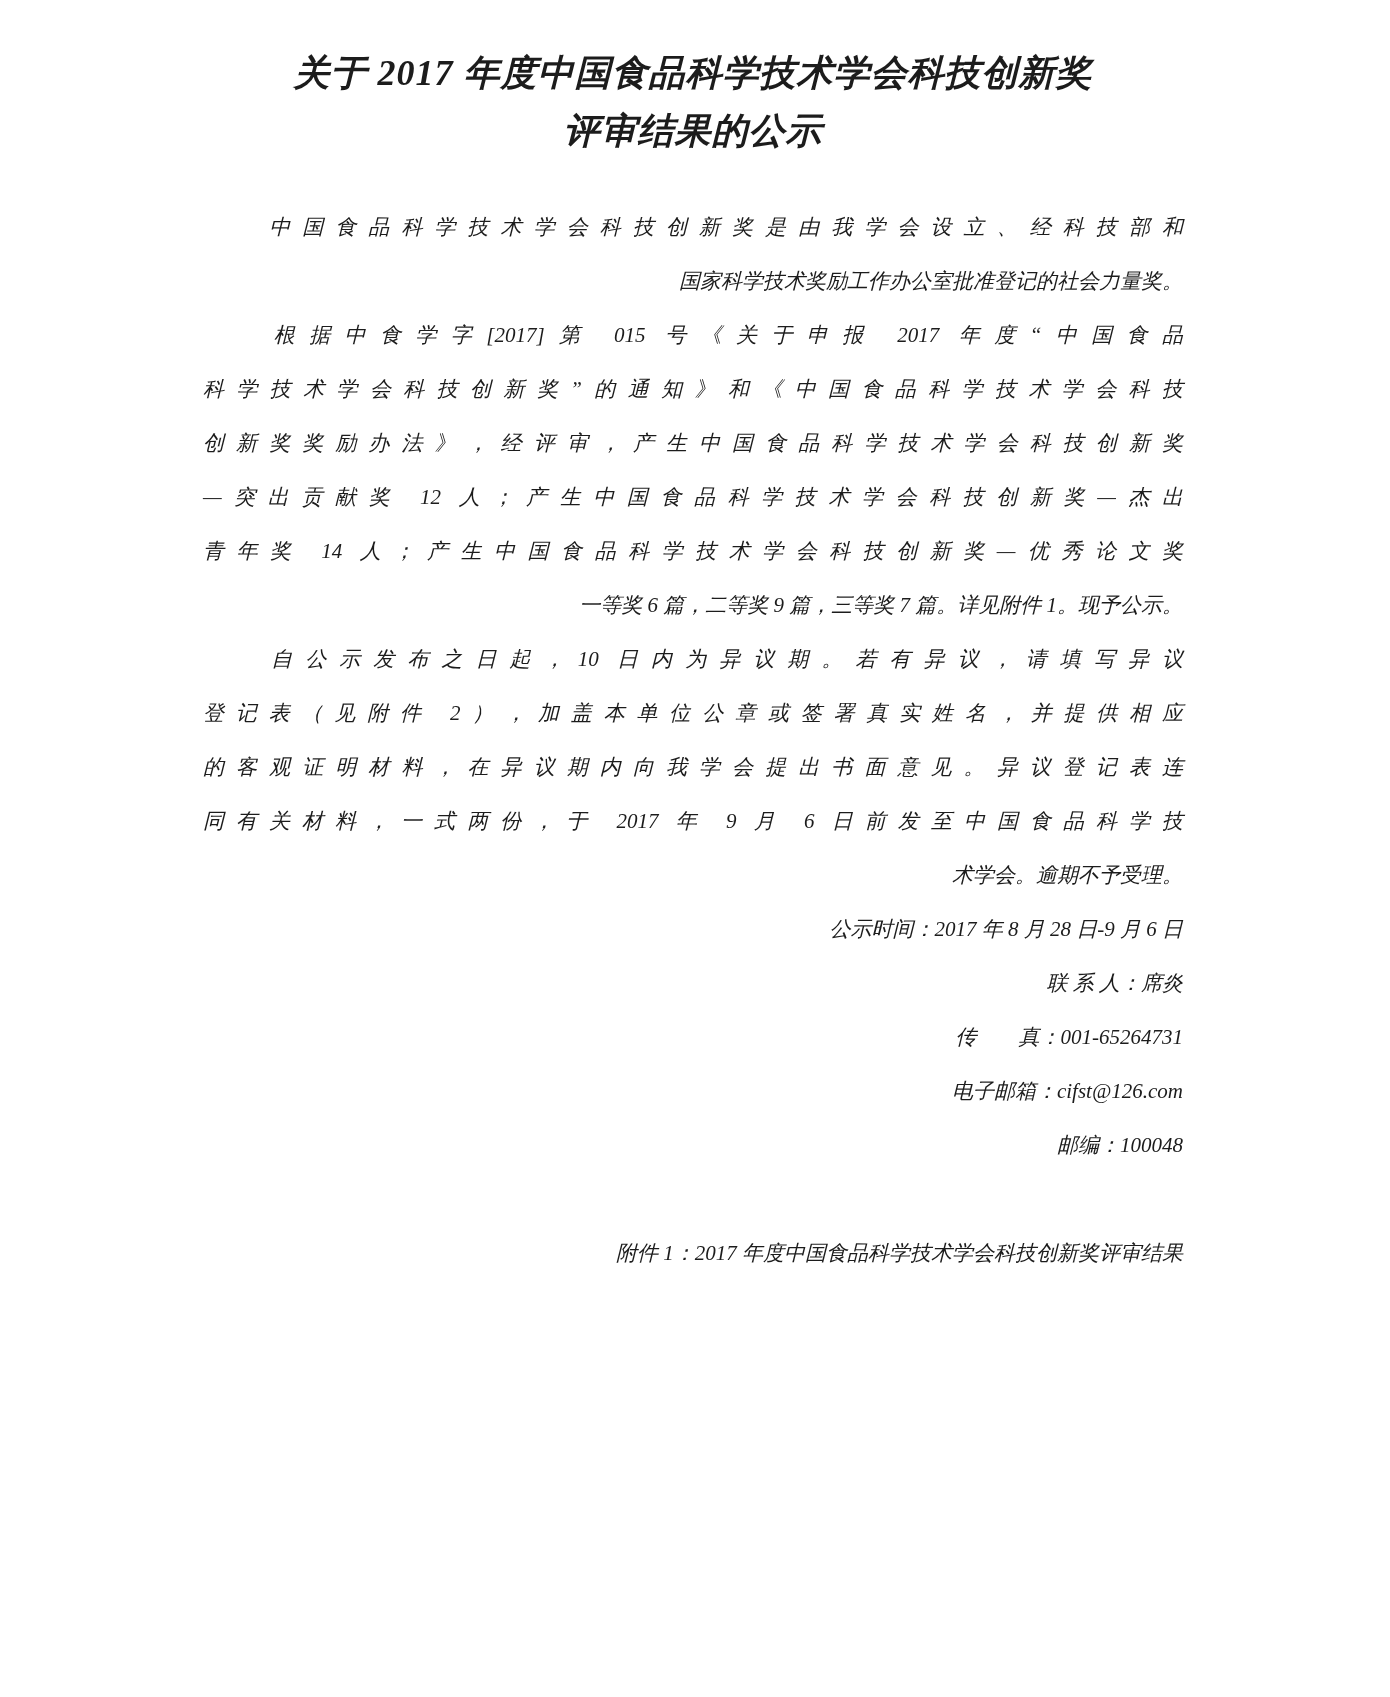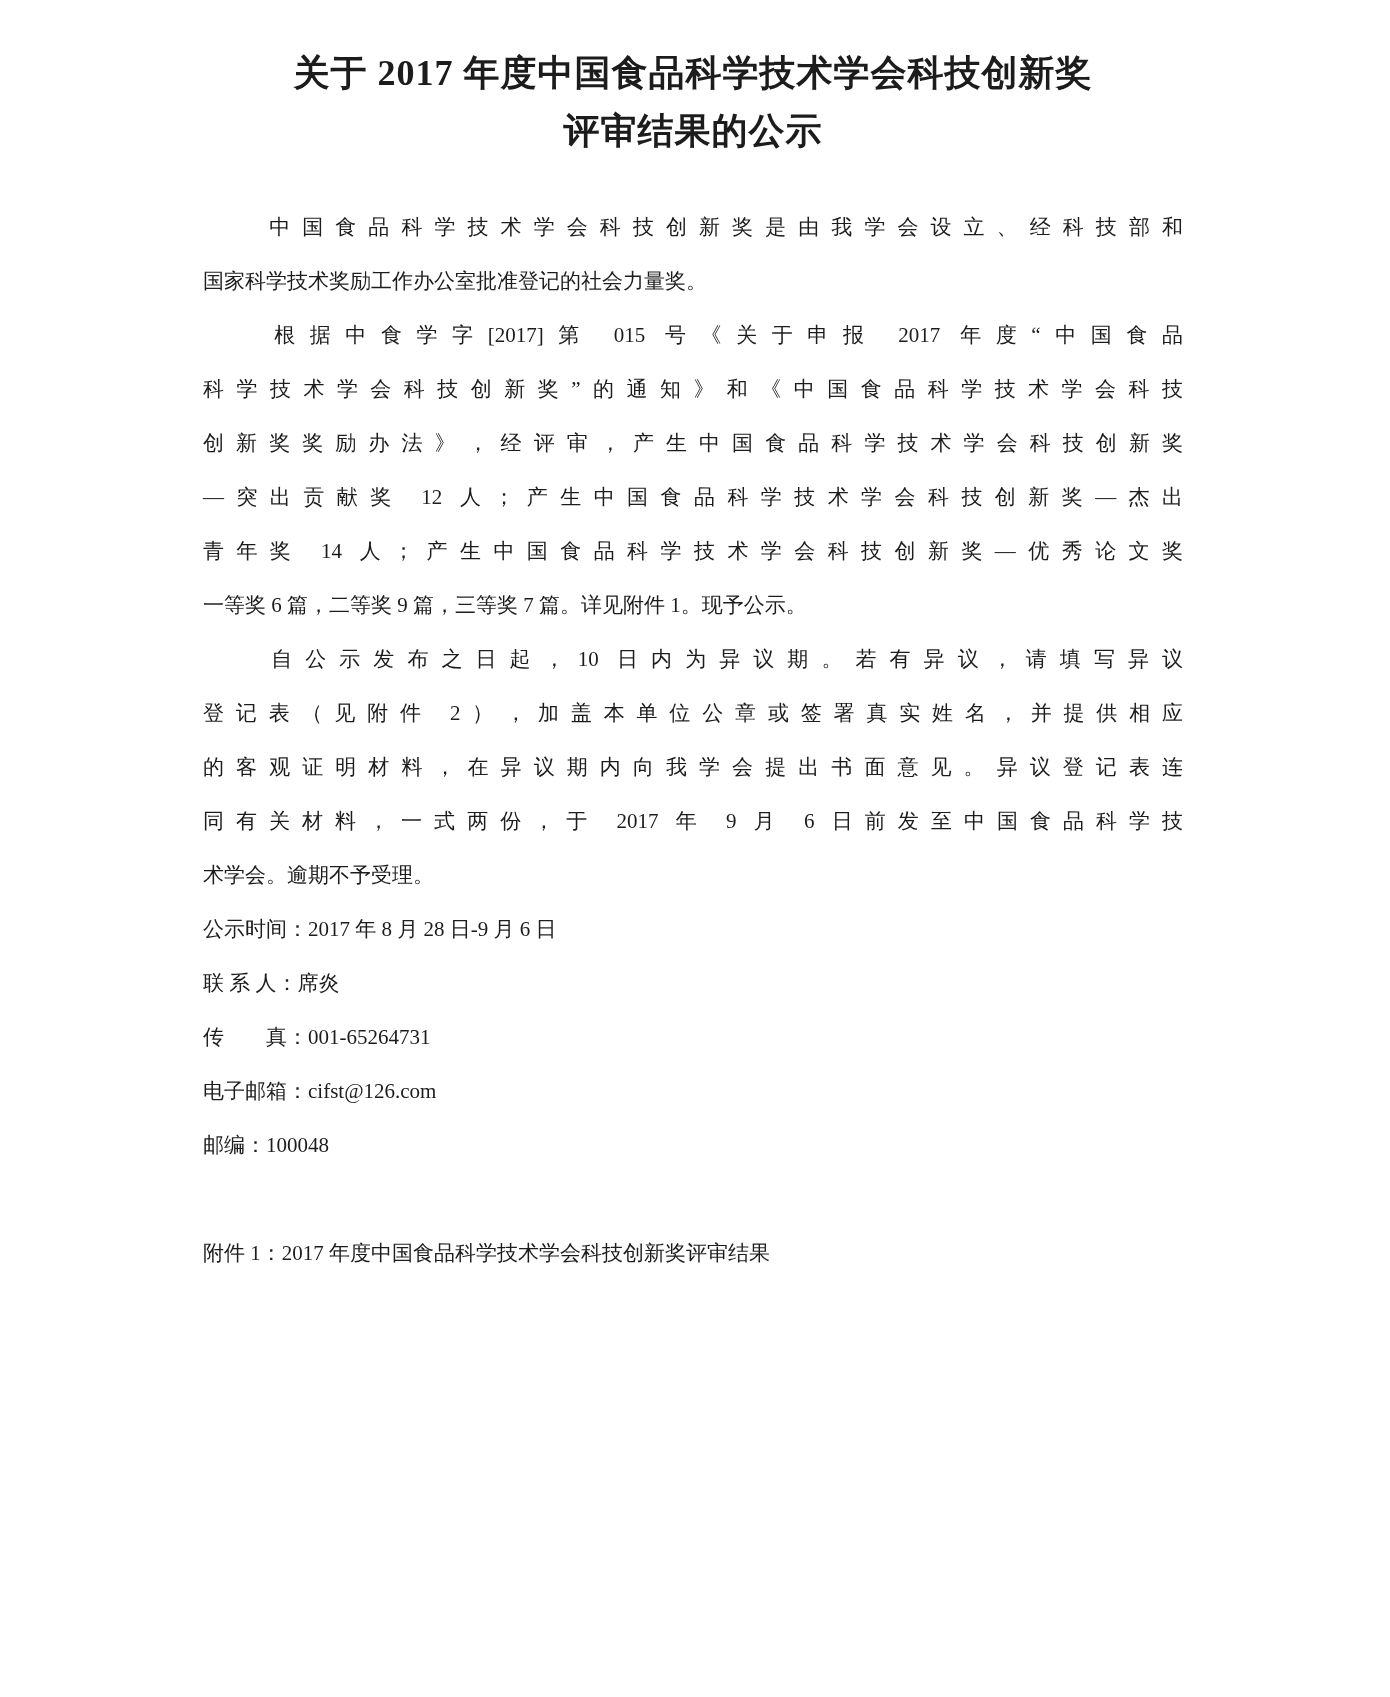--- a/index.html
+++ b/index.html
@@ -7,39 +7,41 @@
     --ink:#1c1c1c;
   }
   html,body{margin:0;padding:0;background:#ffffff;}
   .page{
     position:relative;
     width:1390px;height:1296px;
     background:#ffffff;
     overflow:hidden;
     font-family:"Liberation Serif","DejaVu Serif",serif;
     color:var(--ink);
+    font-style:italic;
   }
   .title{
     position:absolute;
     top:44px;left:203px;width:980px;
     text-align:center;
     font-size:36px;
     font-weight:bold;
     line-height:58px;
     letter-spacing:1px;
   }
   .body{
     position:absolute;
     top:200px;left:203px;width:980px;
     font-size:21px;
     line-height:54px;
   }
   .line{
     height:54px;
     white-space:pre-wrap;
+    text-align:right;
   }
   .line.just{
     text-align:justify;
     text-align-last:justify;
   }
   .sig-org{
     position:absolute;
     top:1480px;left:690px;
     font-size:33px;
     line-height:40px;

